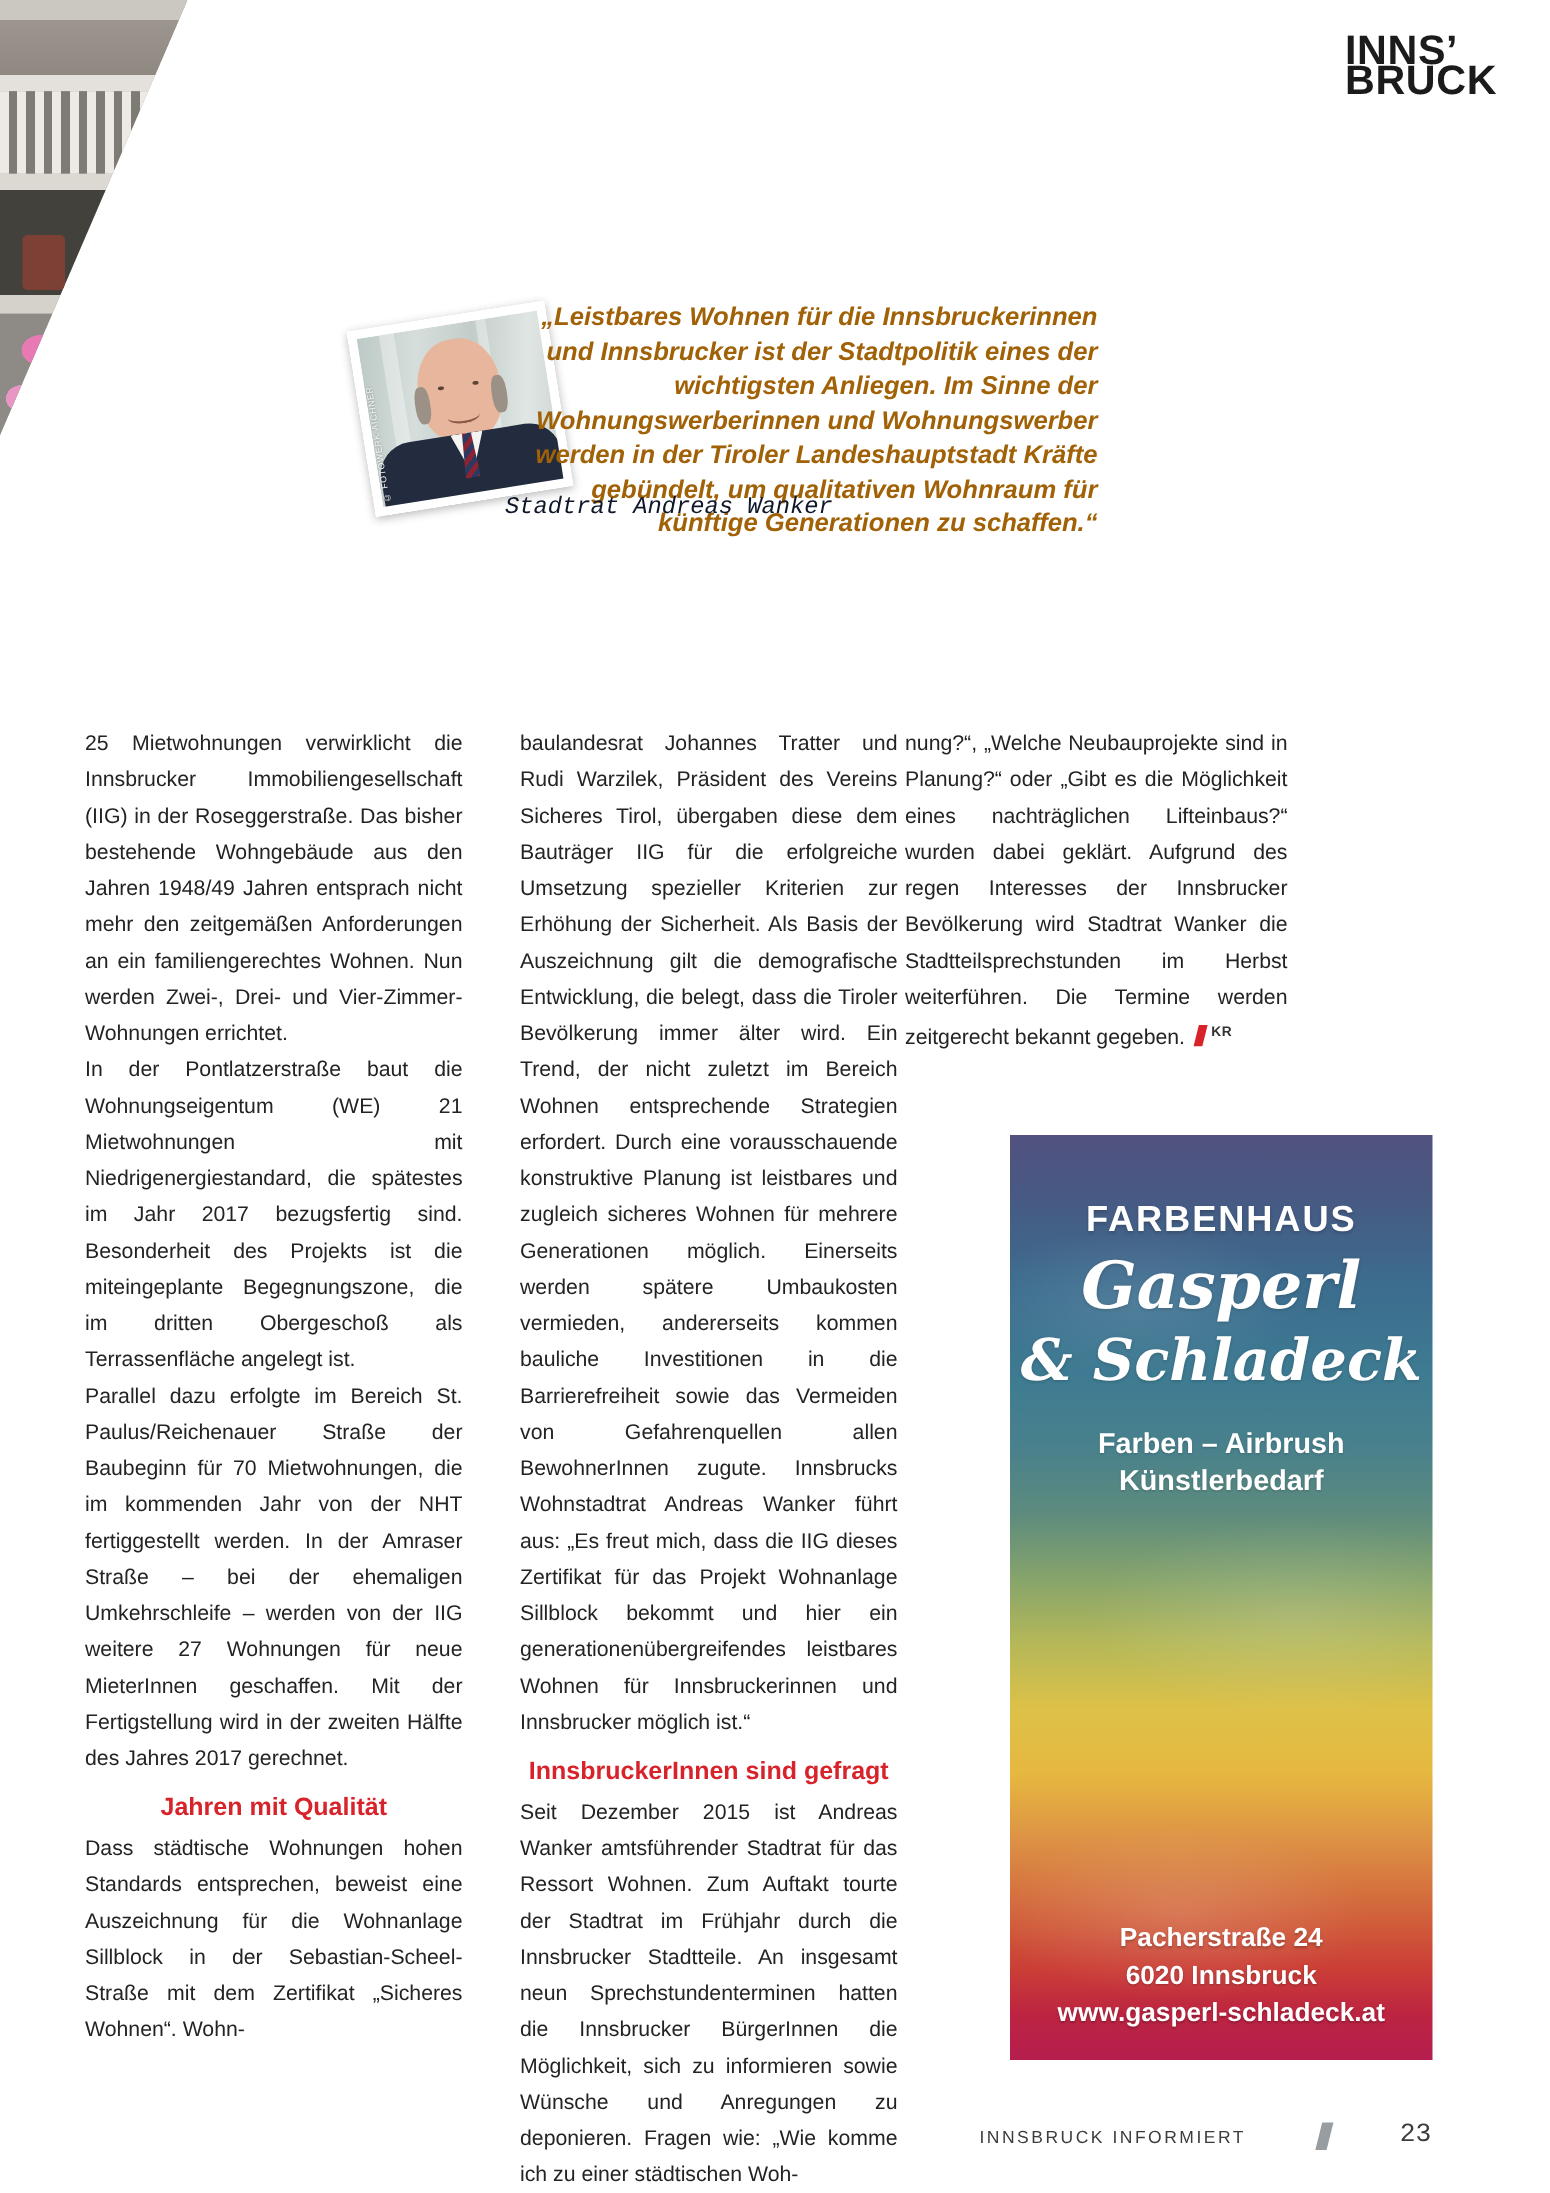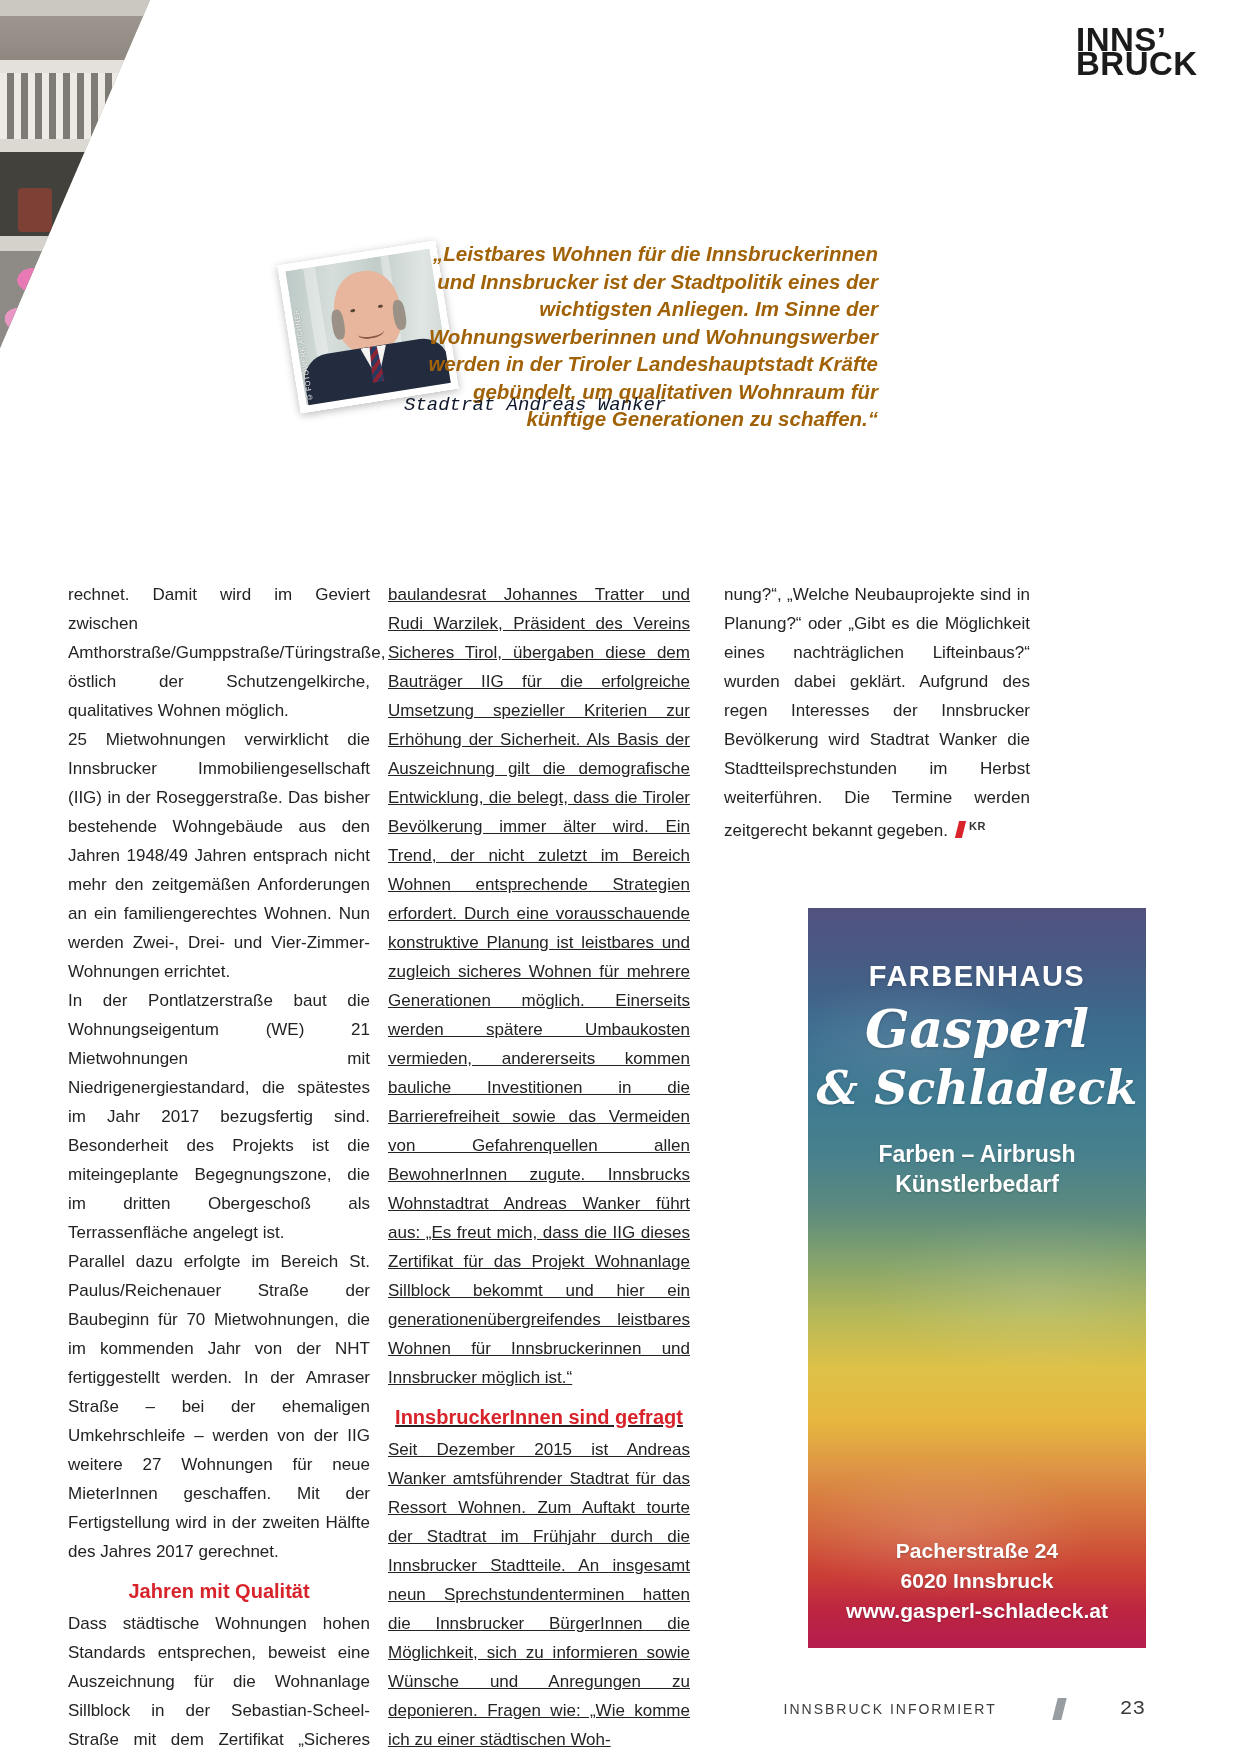--- a/index.html
+++ b/index.html
@@ -108,21 +108,21 @@
   }
 
   
   .col {
     position: absolute; top: 580px;
     font-size: 17px; line-height: 29px;
     text-align: justify; color: #232323;
   }
   .col p { margin: 0; }
   .col-1 { left: 68px;  width: 302px; }
-  .col-2 { left: 388px; width: 302px; text-decoration: underline; }
+  .col-2 { left: 416px; width: 302px; }
   .col-3 { left: 724px; width: 306px; }
   .col-heading {
     font-size: 20px; font-weight: bold; color: #d8232a;
     margin: 12px 0 5px 0; line-height: 26px; text-align: center;
   }
   .endmark {
     display: inline-block; width: 7px; height: 17px;
     background: #d8232a; transform: skewX(-14deg);
     margin: 0 5px 0 9px; vertical-align: -2px;
   }
@@ -212,21 +212,20 @@
     <div class="pt-suit"></div>
     <div class="pt-shirt"></div>
     <div class="pt-tie"></div>
     <span class="photo-credit">© FOTOWERK AICHNER</span>
   </div>
 
   <div class="quote">„Leistbares Wohnen für die Innsbruckerinnen und Innsbrucker ist der Stadtpolitik eines der wichtigsten Anliegen. Im Sinne der Wohnungswerberinnen und Wohnungswerber werden in der Tiroler Landeshauptstadt Kräfte gebündelt, um qualitativen Wohnraum für künftige Generationen zu schaffen.“</div>
   <div class="attribution">Stadtrat Andreas Wanker</div>
 
   <div class="col col-1">
-    <p>rechnet. Damit wird im Geviert zwischen Amthorstraße/Gumppstraße/Türingstraße, östlich der Schutzengelkirche, qualitatives Wohnen möglich.</p>
     <p>25 Mietwohnungen verwirklicht die Innsbrucker Immobiliengesellschaft (IIG) in der Roseggerstraße. Das bisher bestehende Wohngebäude aus den Jahren 1948/49 Jahren entsprach nicht mehr den zeitgemäßen Anforderungen an ein familiengerechtes Wohnen. Nun werden Zwei-, Drei- und Vier-Zimmer-Wohnungen errichtet.</p>
     <p>In der Pontlatzerstraße baut die Wohnungseigentum (WE) 21 Mietwohnungen mit Niedrigenergiestandard, die spätestes im Jahr 2017 bezugsfertig sind. Besonderheit des Projekts ist die miteingeplante Begegnungszone, die im dritten Obergeschoß als Terrassenfläche angelegt ist.</p>
     <p>Parallel dazu erfolgte im Bereich St. Paulus/Reichenauer Straße der Baubeginn für 70 Mietwohnungen, die im kommenden Jahr von der NHT fertiggestellt werden. In der Amraser Straße – bei der ehemaligen Umkehrschleife – werden von der IIG weitere 27 Wohnungen für neue MieterInnen geschaffen. Mit der Fertigstellung wird in der zweiten Hälfte des Jahres 2017 gerechnet.</p>
     <h2 class="col-heading">Jahren mit Qualität</h2>
     <p>Dass städtische Wohnungen hohen Standards entsprechen, beweist eine Auszeichnung für die Wohnanlage Sillblock in der Sebastian-Scheel-Straße mit dem Zertifikat „Sicheres Wohnen“. Wohn-</p>
   </div>
 
   <div class="col col-2">
     <p>baulandesrat Johannes Tratter und Rudi Warzilek, Präsident des Vereins Sicheres Tirol, übergaben diese dem Bauträger IIG für die erfolgreiche Umsetzung spezieller Kriterien zur Erhöhung der Sicherheit. Als Basis der Auszeichnung gilt die demografische Entwicklung, die belegt, dass die Tiroler Bevölkerung immer älter wird. Ein Trend, der nicht zuletzt im Bereich Wohnen entsprechende Strategien erfordert. Durch eine vorausschauende konstruktive Planung ist leistbares und zugleich sicheres Wohnen für mehrere Generationen möglich. Einerseits werden spätere Umbaukosten vermieden, andererseits kommen bauliche Investitionen in die Barrierefreiheit sowie das Vermeiden von Gefahrenquellen allen BewohnerInnen zugute. Innsbrucks Wohnstadtrat Andreas Wanker führt aus: „Es freut mich, dass die IIG dieses Zertifikat für das Projekt Wohnanlage Sillblock bekommt und hier ein generationenübergreifendes leistbares Wohnen für Innsbruckerinnen und Innsbrucker möglich ist.“</p>
     <h2 class="col-heading">InnsbruckerInnen sind gefragt</h2>

